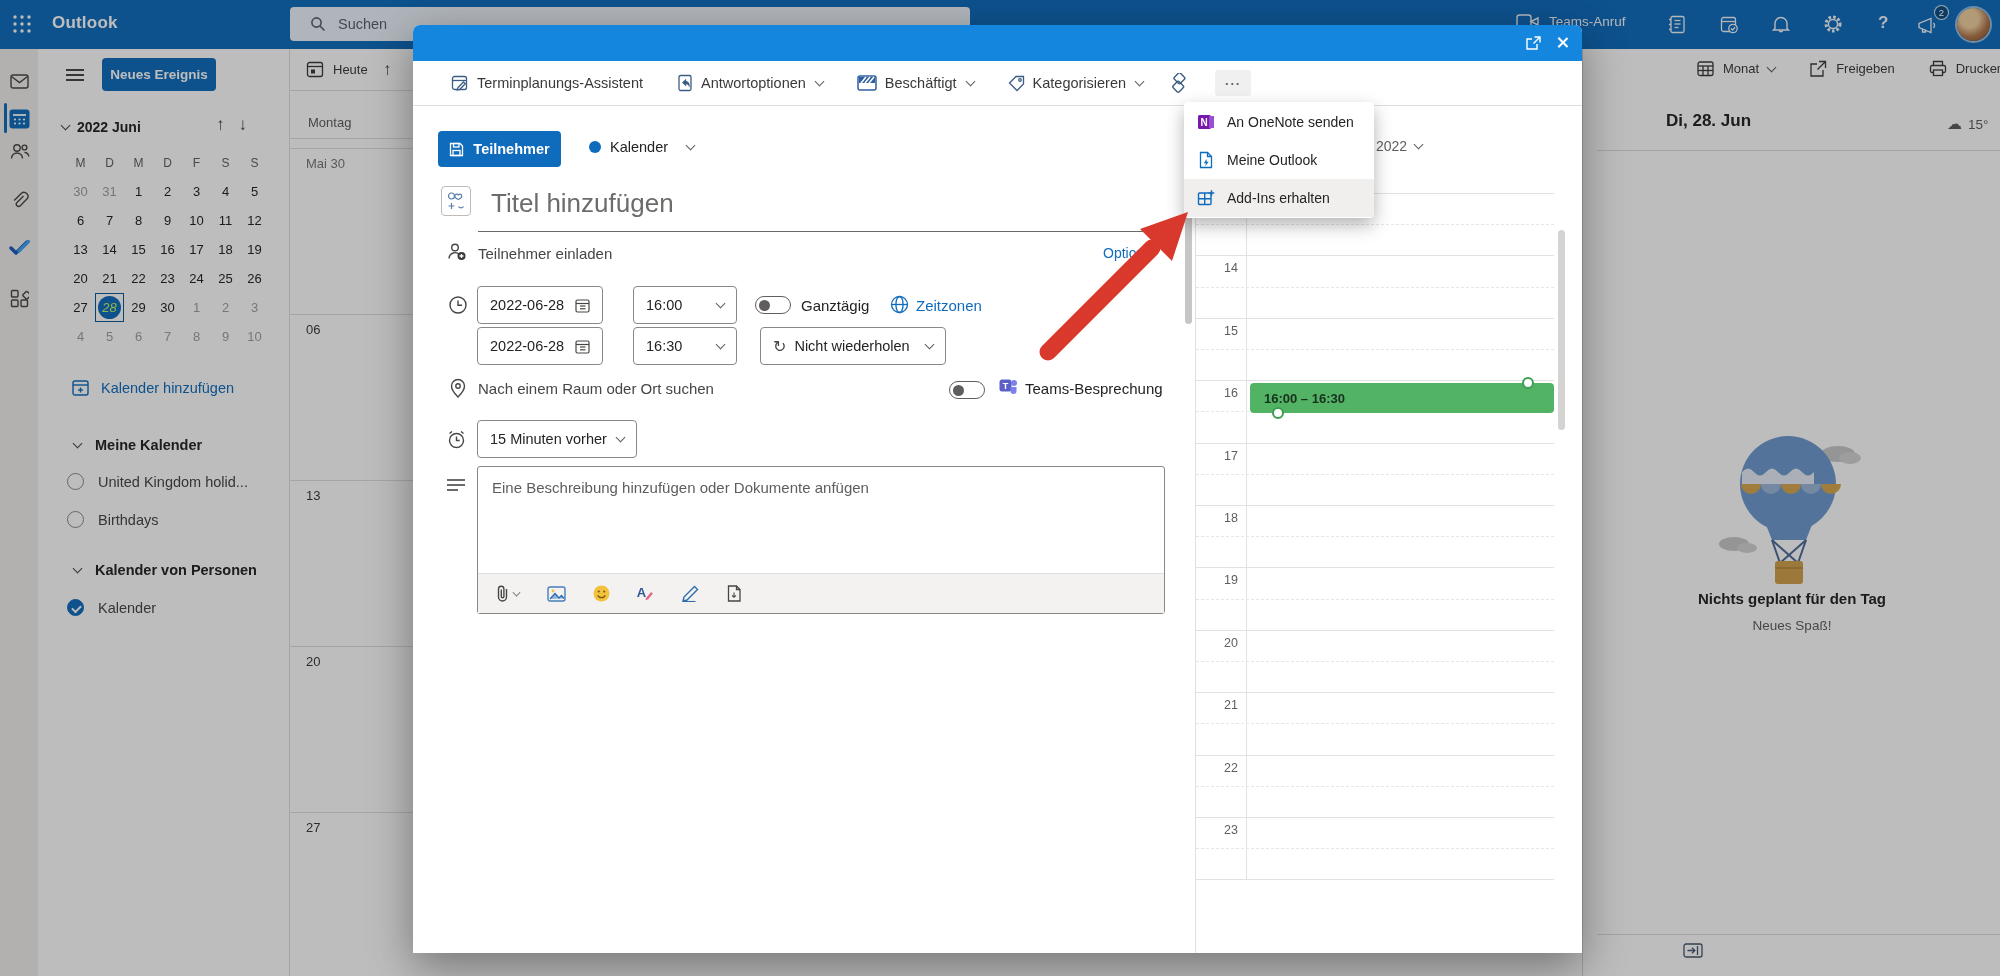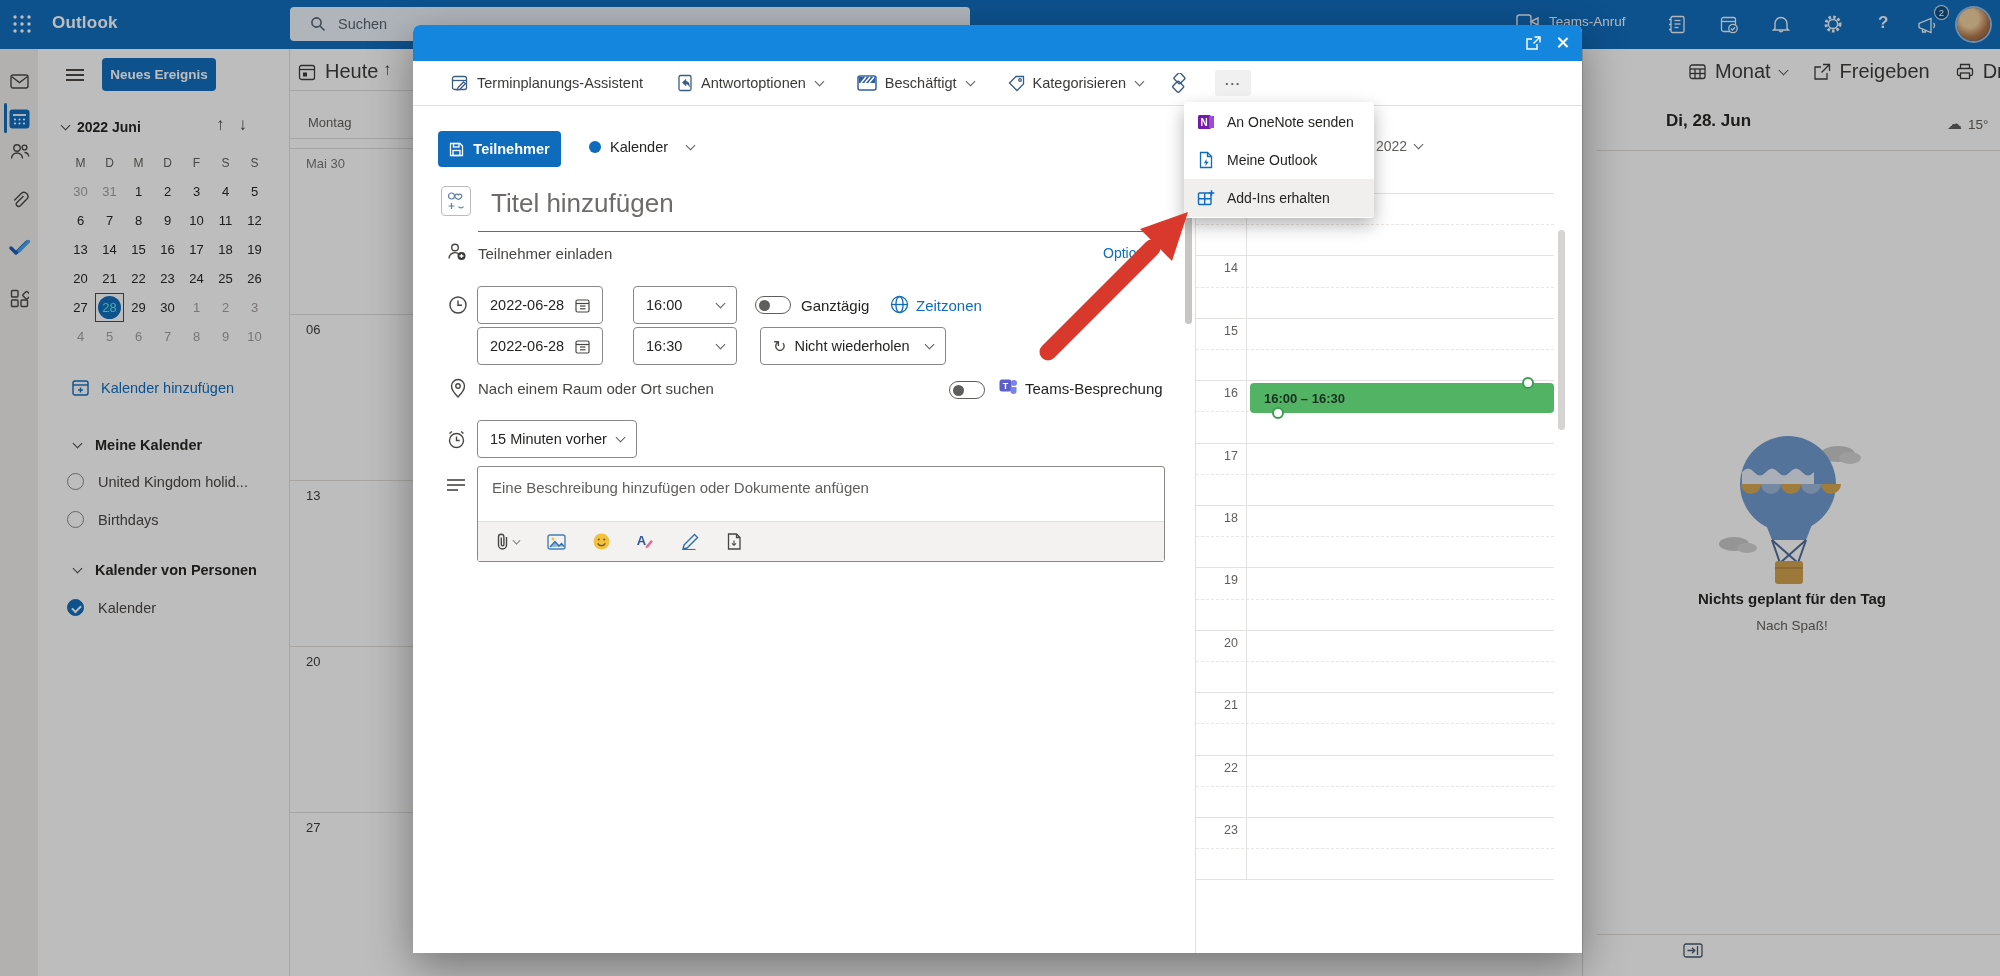--- a/index.html
+++ b/index.html
@@ -41,33 +41,33 @@
   .chev{width:7px;height:7px;border-right:1.6px solid currentColor;border-bottom:1.6px solid currentColor;
         display:inline-block;transform:rotate(45deg);margin-top:-3px;}
   .mc-arrows{left:178px;top:66px;gap:14px;font-size:17px;color:#484644;}
   #mc-weekdays,#mc-days{left:28px;display:grid;grid-template-columns:repeat(7,29px);grid-auto-rows:29px;}
   #mc-weekdays{top:99px;}
   #mc-days{top:128px;}
   .mc-cell{display:flex;align-items:center;justify-content:center;font-size:13px;color:var(--txt);}
   .mc-wd{color:var(--sub);font-size:12px;}
   .mc-day.muted span{color:#a19f9d;}
   .mc-day.sel{border:1px solid #0c5a97;}
-  .mc-day.sel span{background:var(--accent);color:#5eead4;width:23px;height:23px;border-radius:50%;
-                   display:flex;align-items:center;justify-content:center;}
+  .mc-day.sel span{background:var(--accent);color:#bef264;width:23px;height:23px;border-radius:50%;
+                   display:flex;align-items:center;justify-content:center;font-style:italic;}
   .sb-link{left:34px;top:330px;gap:12px;color:var(--accent);font-size:14.5px;}
   .sb-sec{gap:14px;color:var(--txt);font-size:14.5px;font-weight:bold;}
   .sb-item{gap:14px;color:#484644;font-size:14.5px;}
   .radio{width:17px;height:17px;border:1px solid #8a8886;border-radius:50%;background:#fff;flex:none;}
   .radio.on{background:var(--accent);border-color:var(--accent);position:relative;}
   .radio.on::after{content:"";position:absolute;left:4px;top:5px;width:7px;height:4px;
                    border-left:2px solid #fff;border-bottom:2px solid #fff;transform:rotate(-45deg);}
 
   
   .mainlayer{left:290px;top:49px;width:1292px;height:927px;background:#fff;}
-  .bbtn{gap:9px;color:#3b3a39;font-size:20px;}
+  .bbtn{gap:9px;color:#3b3a39;font-size:13px;margin-left:8px;}
   .hline{position:absolute;left:0;width:1292px;height:1px;background:var(--line);}
   .m-label{position:absolute;left:16px;font-size:13px;color:#3b3a39;}
   .m-label.mut{color:#797775;}
 
   
   .rightpane{left:1582px;top:49px;width:418px;height:927px;background:#fff;border-left:1px solid #d8d6d4;}
   .rp-toolbar{left:106px;top:11px;gap:26px;}
   .dayhead{left:83px;top:62px;font-size:17px;font-weight:bold;color:var(--txt);}
   .weather{left:364px;top:66px;gap:6px;color:var(--sub);font-size:13.5px;}
   .empty-t{left:0;top:541px;width:418px;text-align:center;font-weight:bold;font-size:15px;color:var(--txt);}
@@ -101,21 +101,21 @@
   .bigph{left:78px;top:82px;font-size:26px;color:#6e6c6a;}
   .underl{left:65px;top:125px;width:680px;height:1px;background:#6b6968;}
   .rowtxt{font-size:15px;color:#484644;}
   .lnk{color:var(--accent);}
   .fico{color:#484644;}
   .inputbox{position:absolute;height:38px;border:1px solid var(--inb);border-radius:4px;background:#fff;
             display:flex;align-items:center;font-size:14.5px;color:var(--txt);padding:0 12px;gap:8px;}
   .inputbox .grow{flex:1;}
   .toggle{position:absolute;width:36px;height:18px;border:1px solid #605e5c;border-radius:10px;background:#fff;}
   .toggle::after{content:"";position:absolute;left:3px;top:2.5px;width:11px;height:11px;border-radius:50%;background:#605e5c;}
-  .descbox{left:64px;top:360px;width:688px;height:96px;border:1px solid var(--inb);border-radius:3px;}
+  .descbox{left:64px;top:360px;width:688px;height:148px;border:1px solid var(--inb);border-radius:3px;}
   .descstrip{position:absolute;left:0;bottom:0;width:100%;height:40px;background:#f3f2f1;
              border-top:1px solid var(--line);display:flex;align-items:center;padding-left:18px;gap:27px;}
   .d-scroll{left:772px;top:8px;width:7px;height:210px;background:#c8c6c4;border-radius:4px;}
   .d-preview{left:782px;top:0;width:387px;height:847px;border-left:1px solid var(--line);}
   .pline{position:absolute;left:0;width:358px;height:1px;background:#e4e2e0;}
   .pline.dash{background:none;border-top:1px dashed #e8e6e4;}
   .p-hour{position:absolute;left:2px;width:40px;text-align:right;font-size:12.5px;color:var(--sub);}
   .gutter{left:50px;top:87px;width:1px;height:687px;background:#e4e2e0;}
   .pv-head{left:180px;top:32px;gap:8px;color:var(--sub);font-size:14px;}
   .event{left:54px;top:277px;width:304px;height:30px;background:var(--green);border-radius:4px;
@@ -529,21 +529,21 @@
           <line x1="56" y1="108" x2="82" y2="131"></line>
             <line x1="90" y1="108" x2="64" y2="131"></line>
         </g>
         <rect x="59" y="129" width="28" height="23" rx="3" fill="#d2a24c"></rect>
         <line x1="59" y1="136" x2="87" y2="136" stroke="#b5863c" stroke-width="1.5"></line>
         <ellipse cx="18" cy="112" rx="15" ry="7" fill="#c9c9c9"></ellipse>
           <ellipse cx="31" cy="116" rx="10" ry="5" fill="#d4d4d4"></ellipse>
       </svg>
     </div>
     <div class="a empty-t">Nichts geplant für den Tag</div>
-    <div class="a empty-s">Nach Spaß!</div>
+    <div class="a empty-s">Neues Spaß!</div>
 
     <div class="a" style="left:14px;top:885px;width:404px;height:1px;background:var(--line);"></div>
     <div class="a" style="left:100px;top:894px;color:#44576b;">
       <svg width="20" height="15" viewBox="0 0 20 15" fill="none" stroke="currentColor" stroke-width="1.3">
         <rect x="1" y="1" width="18" height="13" rx="2"></rect>
           <line x1="14.5" y1="3" x2="14.5" y2="12"></line>
         <path d="M4.5 7.5 h7 M9 4.8 l2.8 2.7 -2.8 2.7"></path>
       </svg>
     </div>
   </div>

